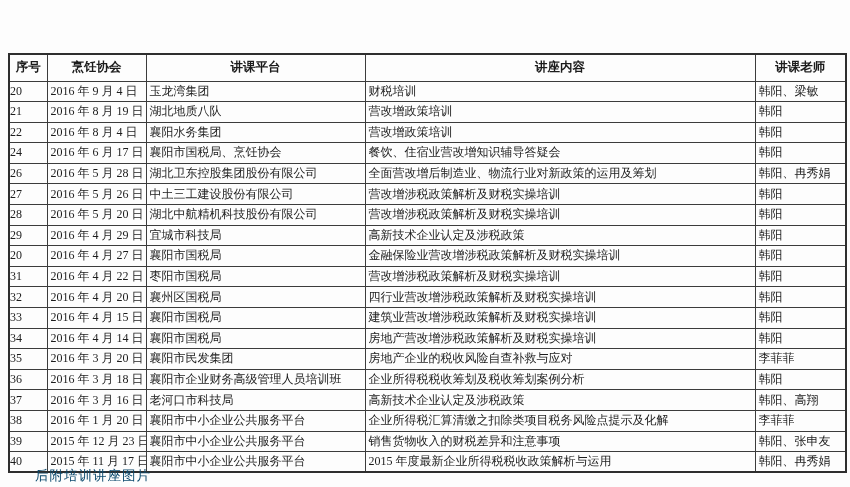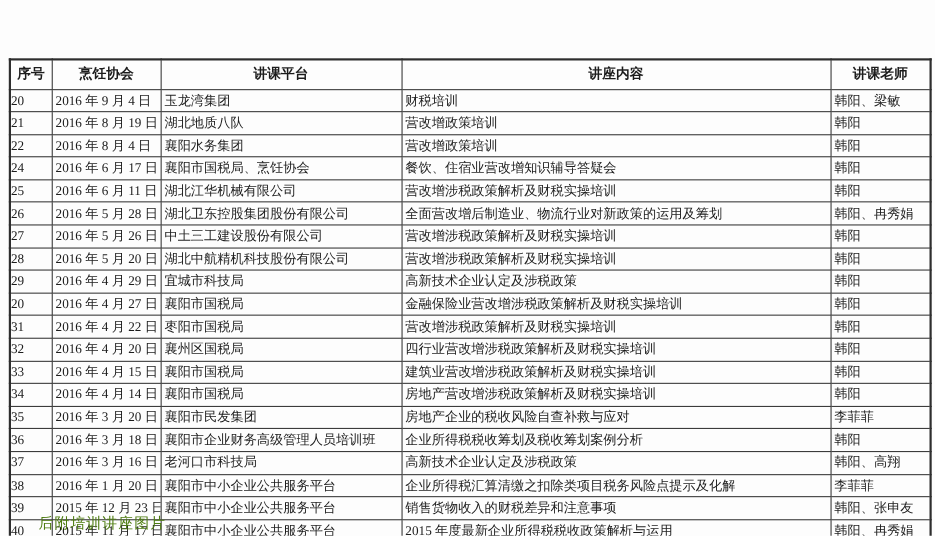--- a/index.html
+++ b/index.html
@@ -51,21 +51,21 @@
   col.col-index   { width: 38px; }
   col.col-date    { width: 99px; }
   col.col-platform{ width: 219px; }
   col.col-content { width: 390px; }
   col.col-teacher { width: 91px; }
   .footer-note {
     position: absolute;
     left: 35px; top: 467px;
     font-size: 13.5px;
     letter-spacing: 1px;
-    color: #4d7c0f;
+    color: #0c4a6e;
   }
 </style>
 </head>
 <body>
 
 <div class="page">
 
   <table class="lecture-table">
     <colgroup>
       <col class="col-index">
@@ -106,27 +106,20 @@
           <td class="c-teacher">韩阳</td>
         </tr>
         <tr>
           <td class="c-index">24</td>
           <td class="c-date">2016 年 6 月 17 日</td>
           <td class="c-platform">襄阳市国税局、烹饪协会</td>
           <td class="c-content">餐饮、住宿业营改增知识辅导答疑会</td>
           <td class="c-teacher">韩阳</td>
         </tr>
         <tr>
-          <td class="c-index">25</td>
-          <td class="c-date">2016 年 6 月 11 日</td>
-          <td class="c-platform">湖北江华机械有限公司</td>
-          <td class="c-content">营改增涉税政策解析及财税实操培训</td>
-          <td class="c-teacher">韩阳</td>
-        </tr>
-        <tr>
           <td class="c-index">26</td>
           <td class="c-date">2016 年 5 月 28 日</td>
           <td class="c-platform">湖北卫东控股集团股份有限公司</td>
           <td class="c-content">全面营改增后制造业、物流行业对新政策的运用及筹划</td>
           <td class="c-teacher">韩阳、冉秀娟</td>
         </tr>
         <tr>
           <td class="c-index">27</td>
           <td class="c-date">2016 年 5 月 26 日</td>
           <td class="c-platform">中土三工建设股份有限公司</td>

